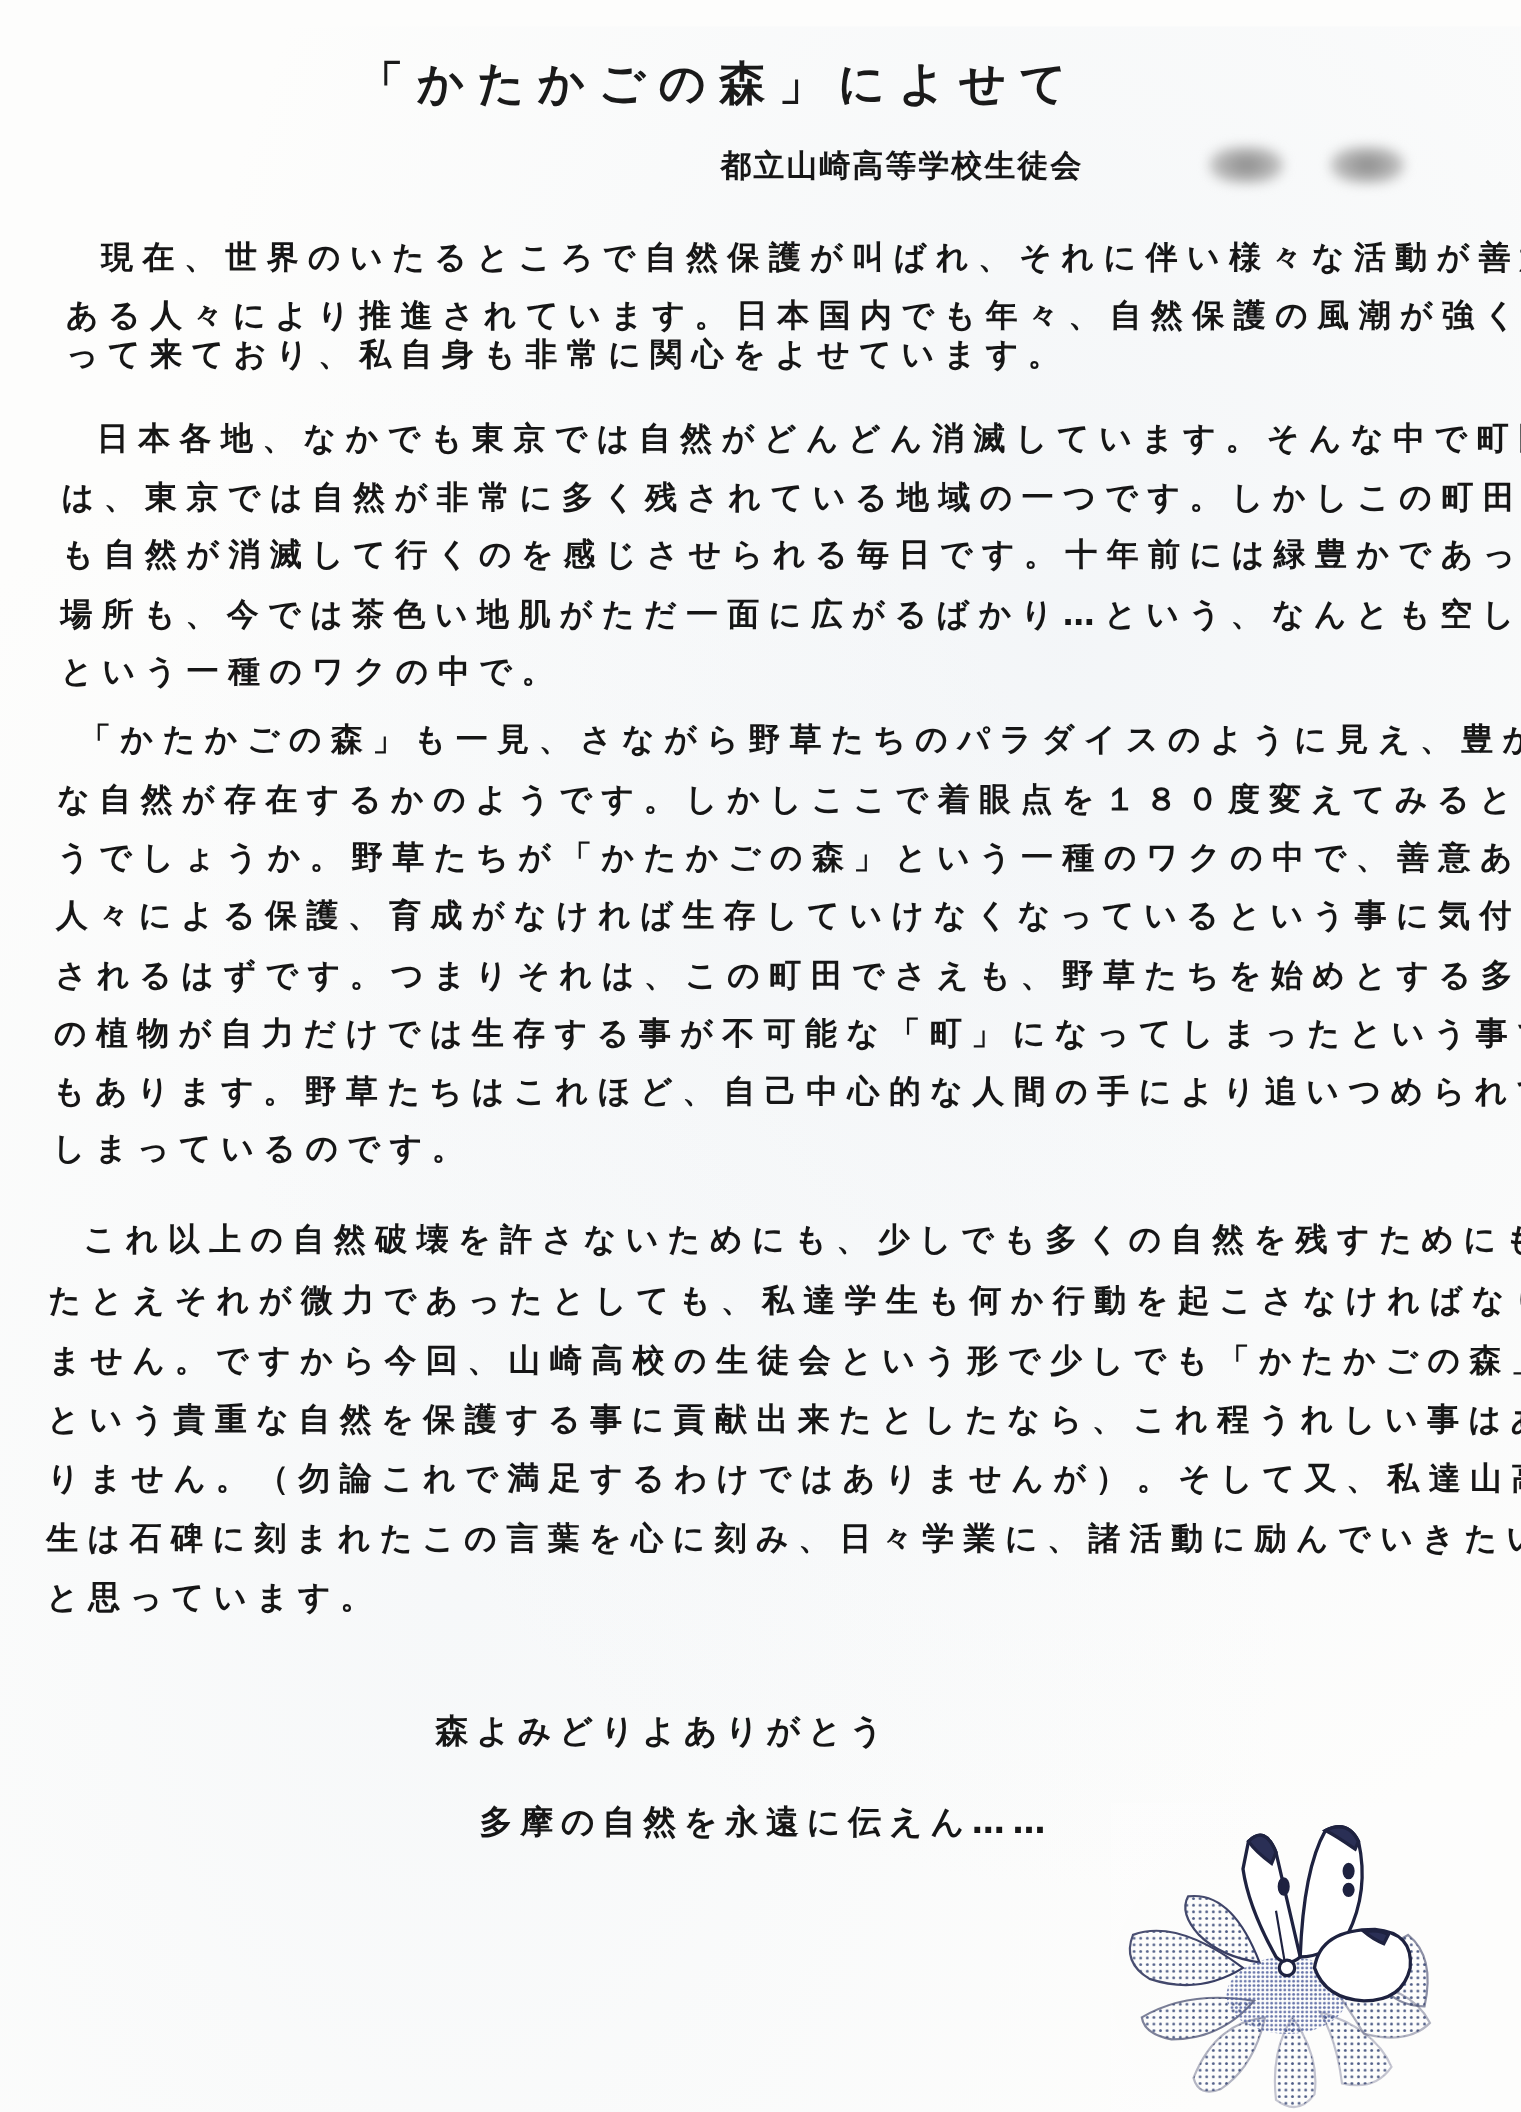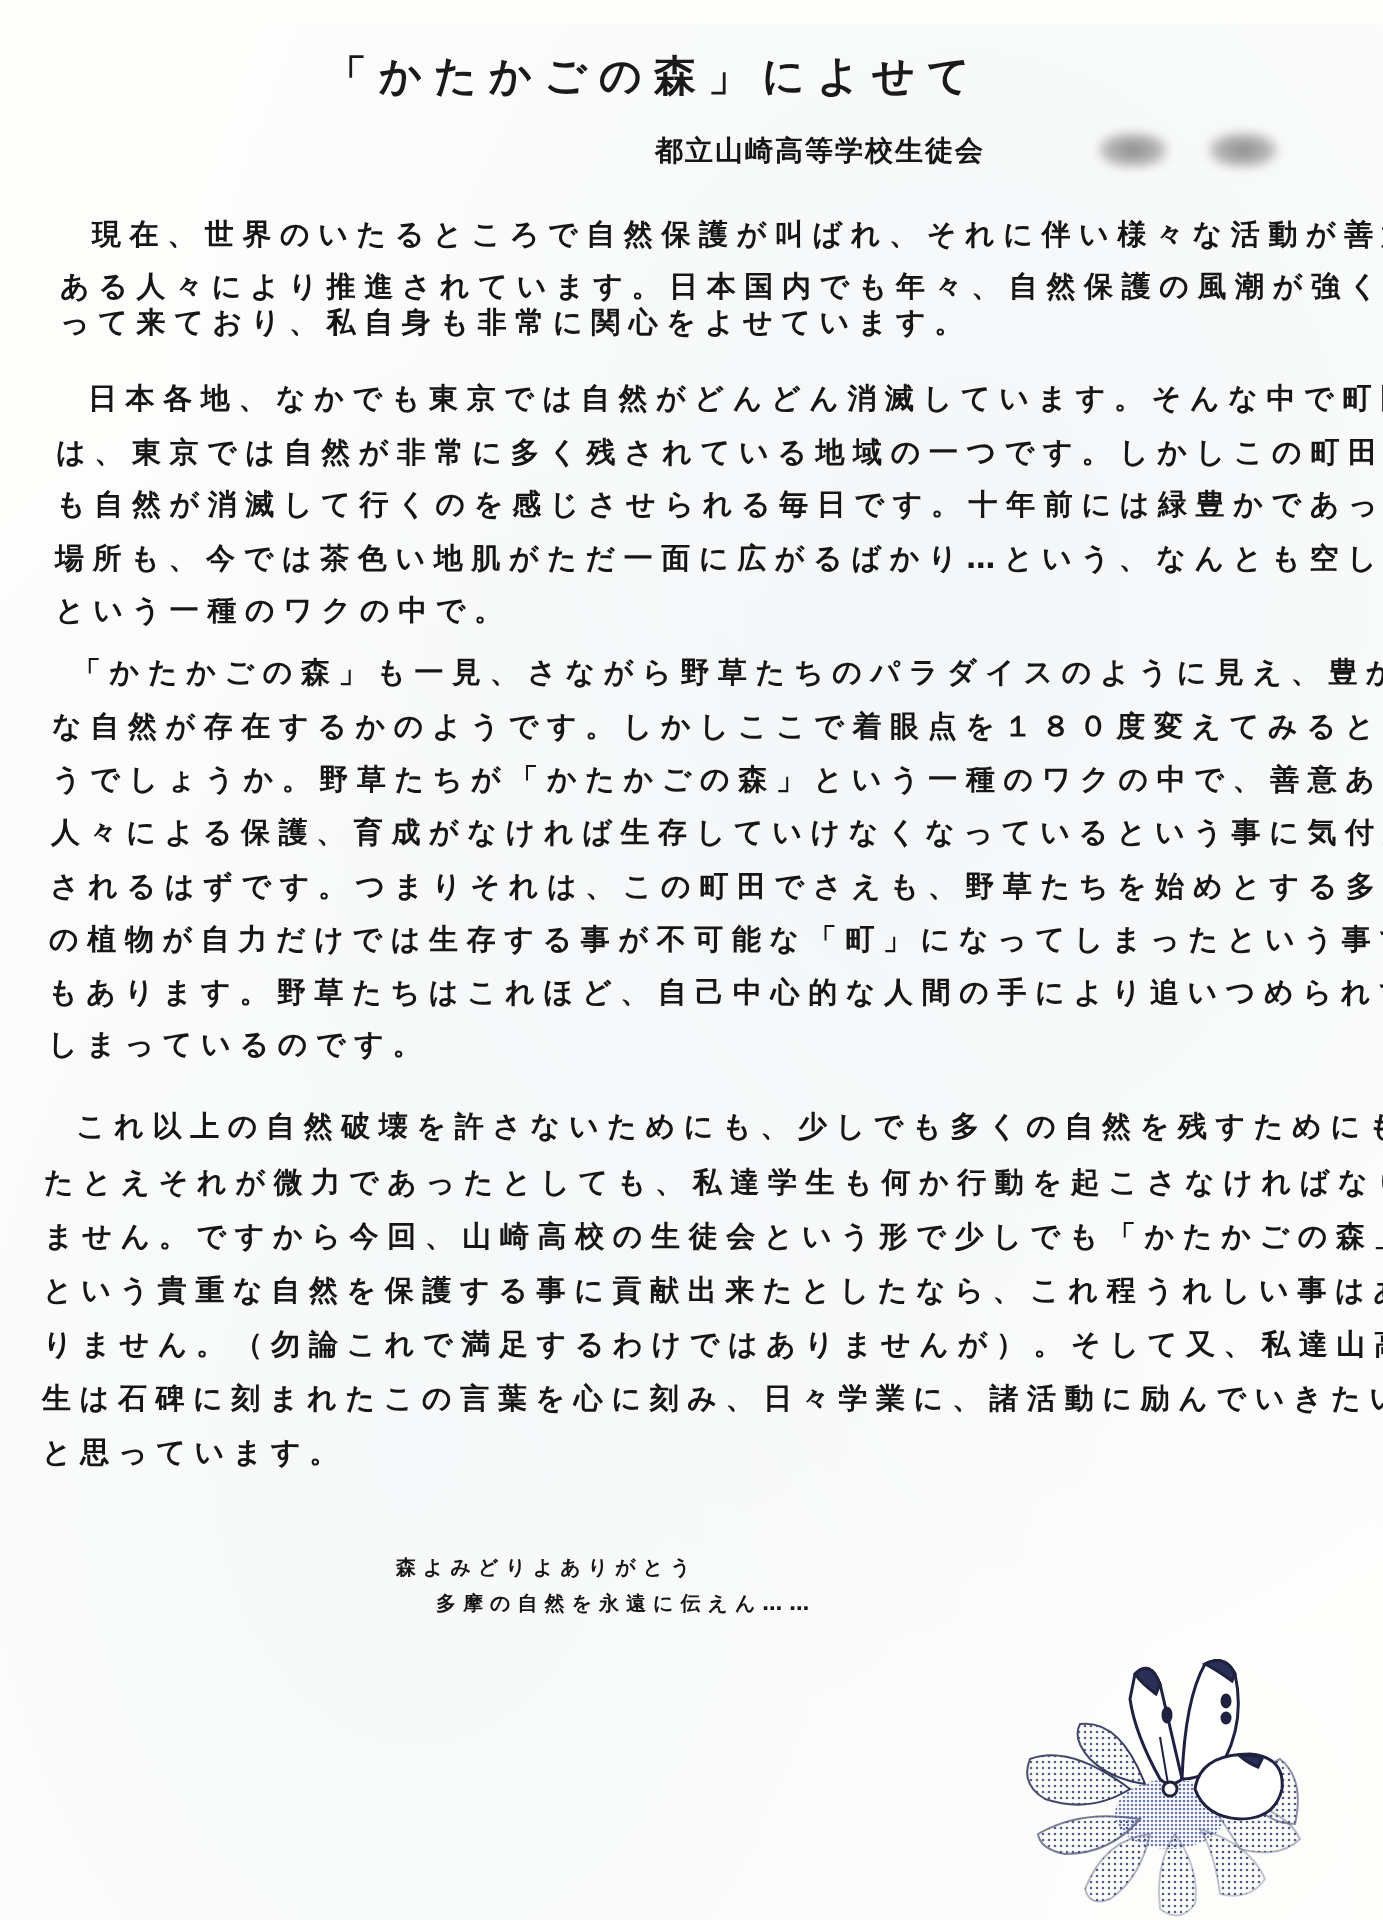--- a/index.html
+++ b/index.html
@@ -38,21 +38,21 @@
       background: radial-gradient(ellipse, #8a8a8a 0%, #b9b9b9 55%, rgba(255,255,255,0) 80%);
       filter: blur(5px);
     }
     .line {
       position: absolute;
       font-size: 29px; font-weight: bold;
       letter-spacing: 8.6px; white-space: nowrap;
       line-height: 36px;
     }
     .closing {
-      position: absolute; font-size: 20px; font-weight: bold;
+      position: absolute; font-size: 30px; font-weight: bold;
       letter-spacing: 7px; white-space: nowrap;
     }
     .illustration {
       position: absolute; left: 1010px; top: 1615px;
       width: 340px; height: 300px;
     }
   </style>
 </head>
 <body>
 
@@ -96,21 +96,21 @@
     <div class="line" style="left:44px; top:1140px;">たとえそれが微力であったとしても、私達学生も何か行動を起こさなければなり</div>
     <div class="line" style="left:44px; top:1194px;">ません。ですから今回、山崎高校の生徒会という形で少しでも「かたかごの森」</div>
     <div class="line" style="left:43px; top:1248px;">という貴重な自然を保護する事に貢献出来たとしたなら、これ程うれしい事はあ</div>
     <div class="line" style="left:43px; top:1302px;">りません。（勿論これで満足するわけではありませんが）。そして又、私達山高</div>
     <div class="line" style="left:42px; top:1356px;">生は石碑に刻まれたこの言葉を心に刻み、日々学業に、諸活動に励んでいきたい</div>
     <div class="line" style="left:42px; top:1410px;">と思っています。</div>
   </div>
 
   <div>
     <div class="closing" style="left:396px; top:1530px;">森よみどりよありがとう</div>
-    <div class="closing" style="left:436px; top:1566px;">多摩の自然を永遠に伝えん……</div>
+    <div class="closing" style="left:436px; top:1612px;">多摩の自然を永遠に伝えん……</div>
   </div>
 
   <svg class="illustration" viewBox="0 0 340 300">
     <defs>
       <pattern id="dots" width="6" height="6" patternUnits="userSpaceOnUse">
         <circle cx="3" cy="3" r="1.3" fill="#3a4a78"></circle>
       </pattern>
       <pattern id="dotsDense" width="4" height="4" patternUnits="userSpaceOnUse">
         <circle cx="2" cy="2" r="1.3" fill="#4a5a9a"></circle>
       </pattern>

